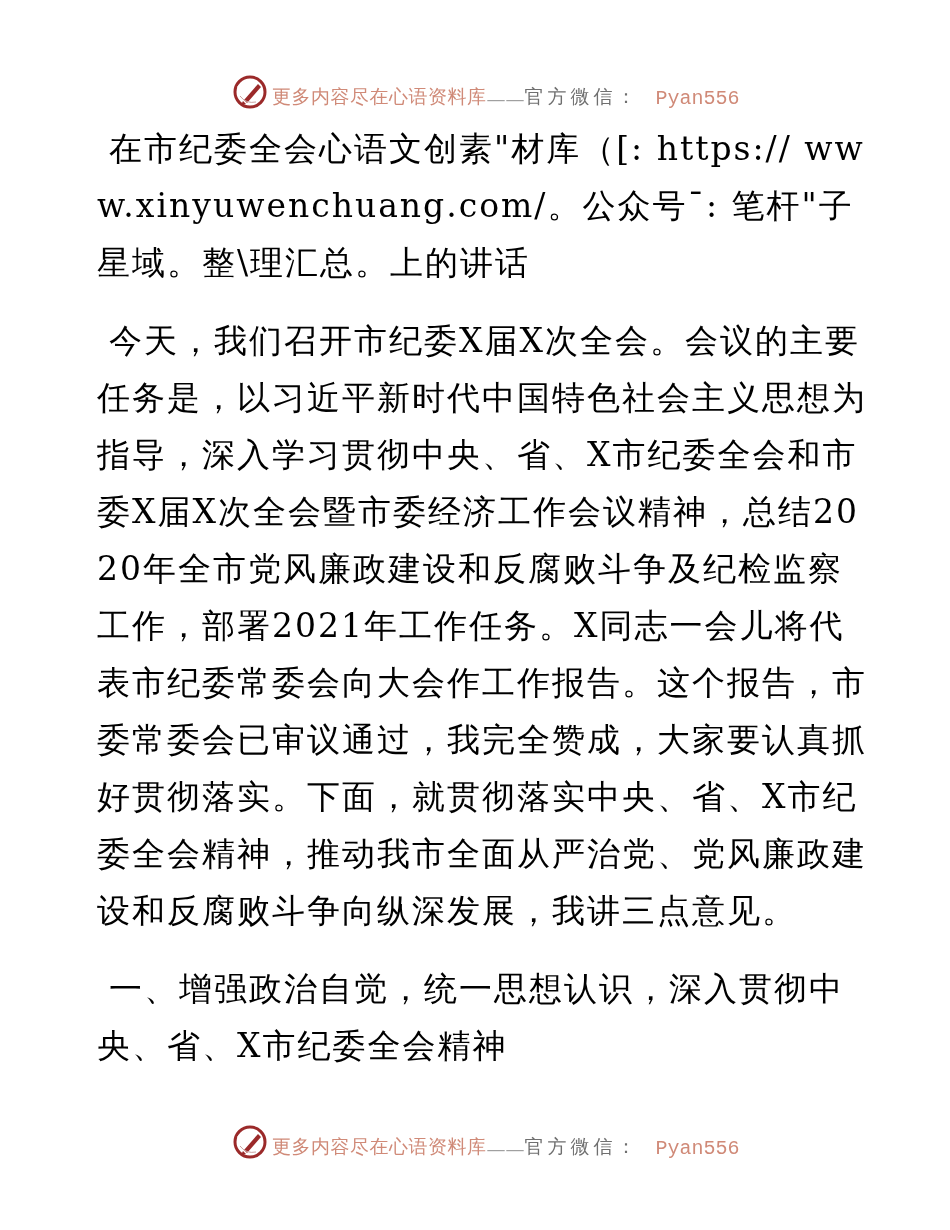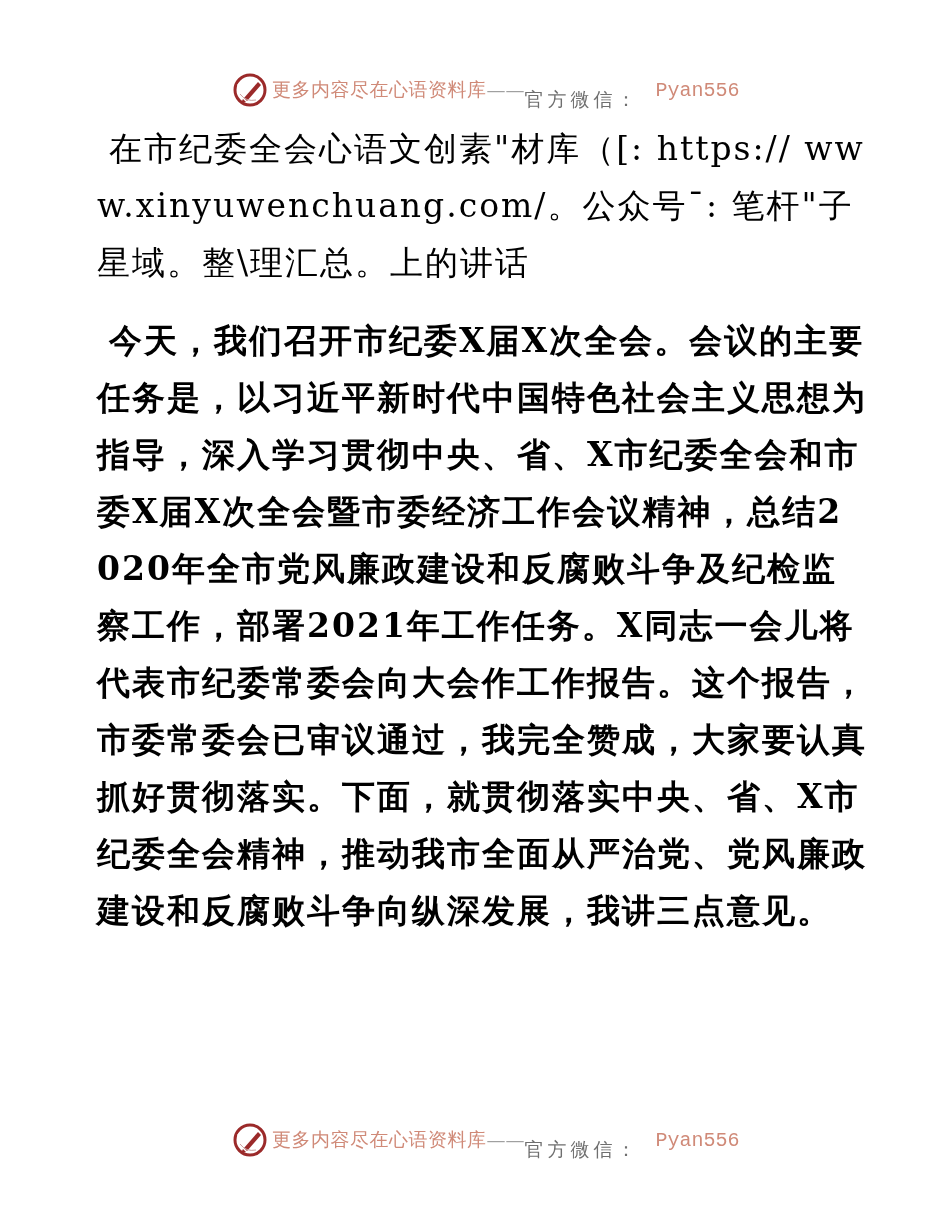--- a/index.html
+++ b/index.html
@@ -13,21 +13,21 @@
       position: relative;
       overflow: hidden;
       font-family: "DejaVu Serif", "Liberation Serif", serif;
       color: #000000;
     }
     .watermark {
       position: absolute;
       left: 232px;
       height: 40px;
       display: flex;
-      align-items: center;
+      align-items: flex-end;
       font-family: "DejaVu Serif", "Liberation Serif", serif;
       font-size: 19px;
       white-space: nowrap;
     }
     .watermark.top { top: 70px; }
     .watermark.bottom { top: 1120px; }
     .wm-logo {
       width: 36px;
       height: 36px;
       margin-right: 4px;
@@ -51,21 +51,21 @@
     }
     .para {
       font-size: 33px;
       line-height: 57px;
       margin: 0;
       letter-spacing: 2px;
       word-break: break-all;
     }
     .para.indent-small { text-indent: 12px; }
     .p-title { margin-bottom: 21px; }
-    .p-body { margin-bottom: 21px; font-weight: bold; }
+    .p-body { margin-bottom: 21px; }
     .p-heading { }
   </style>
 </head>
 <body>
 
 <div class="watermark top">
   <svg class="wm-logo" viewBox="0 0 36 36">
     <circle cx="18" cy="18" r="15" fill="none" stroke="#9b2a2a" stroke-width="3"></circle>
     <path d="M6 14 Q12 8 20 10" fill="none" stroke="#ffffff" stroke-width="3"></path>
     <path d="M12 26 L26 10 L29 13 L15 29 Z" fill="#9b2a2a"></path>
@@ -74,20 +74,21 @@
   </svg>
   <span class="wm-red">更多内容尽在心语资料库</span>
   <span class="wm-dash">——</span>
   <span class="wm-gray">官方微信：</span>
   <span class="wm-id">Pyan556</span>
 </div>
 
 <div class="content">
   <p class="para indent-small p-title">在市纪委全会心语文创素"材库（[: https:// www.xinyuwenchuang.com/。公众号¯: 笔杆"子星域。整\理汇总。上的讲话</p>
   <p class="para indent-small p-body">今天，我们召开市纪委X届X次全会。会议的主要任务是，以习近平新时代中国特色社会主义思想为指导，深入学习贯彻中央、省、X市纪委全会和市委X届X次全会暨市委经济工作会议精神，总结2020年全市党风廉政建设和反腐败斗争及纪检监察工作，部署2021年工作任务。X同志一会儿将代表市纪委常委会向大会作工作报告。这个报告，市委常委会已审议通过，我完全赞成，大家要认真抓好贯彻落实。下面，就贯彻落实中央、省、X市纪委全会精神，推动我市全面从严治党、党风廉政建设和反腐败斗争向纵深发展，我讲三点意见。</p>
+  <p class="para indent-small p-heading">一、增强政治自觉，统一思想认识，深入贯彻中央、省、X市纪委全会精神</p>
 </div>
 
 <div class="watermark bottom">
   <svg class="wm-logo" viewBox="0 0 36 36">
     <circle cx="18" cy="18" r="15" fill="none" stroke="#9b2a2a" stroke-width="3"></circle>
     <path d="M6 14 Q12 8 20 10" fill="none" stroke="#ffffff" stroke-width="3"></path>
     <path d="M12 26 L26 10 L29 13 L15 29 Z" fill="#9b2a2a"></path>
     <path d="M11 27 L14 30 L9 31 Z" fill="#9b2a2a"></path>
     <path d="M8 22 Q14 30 24 28" fill="none" stroke="#c9a0a0" stroke-width="1"></path>
   </svg>

